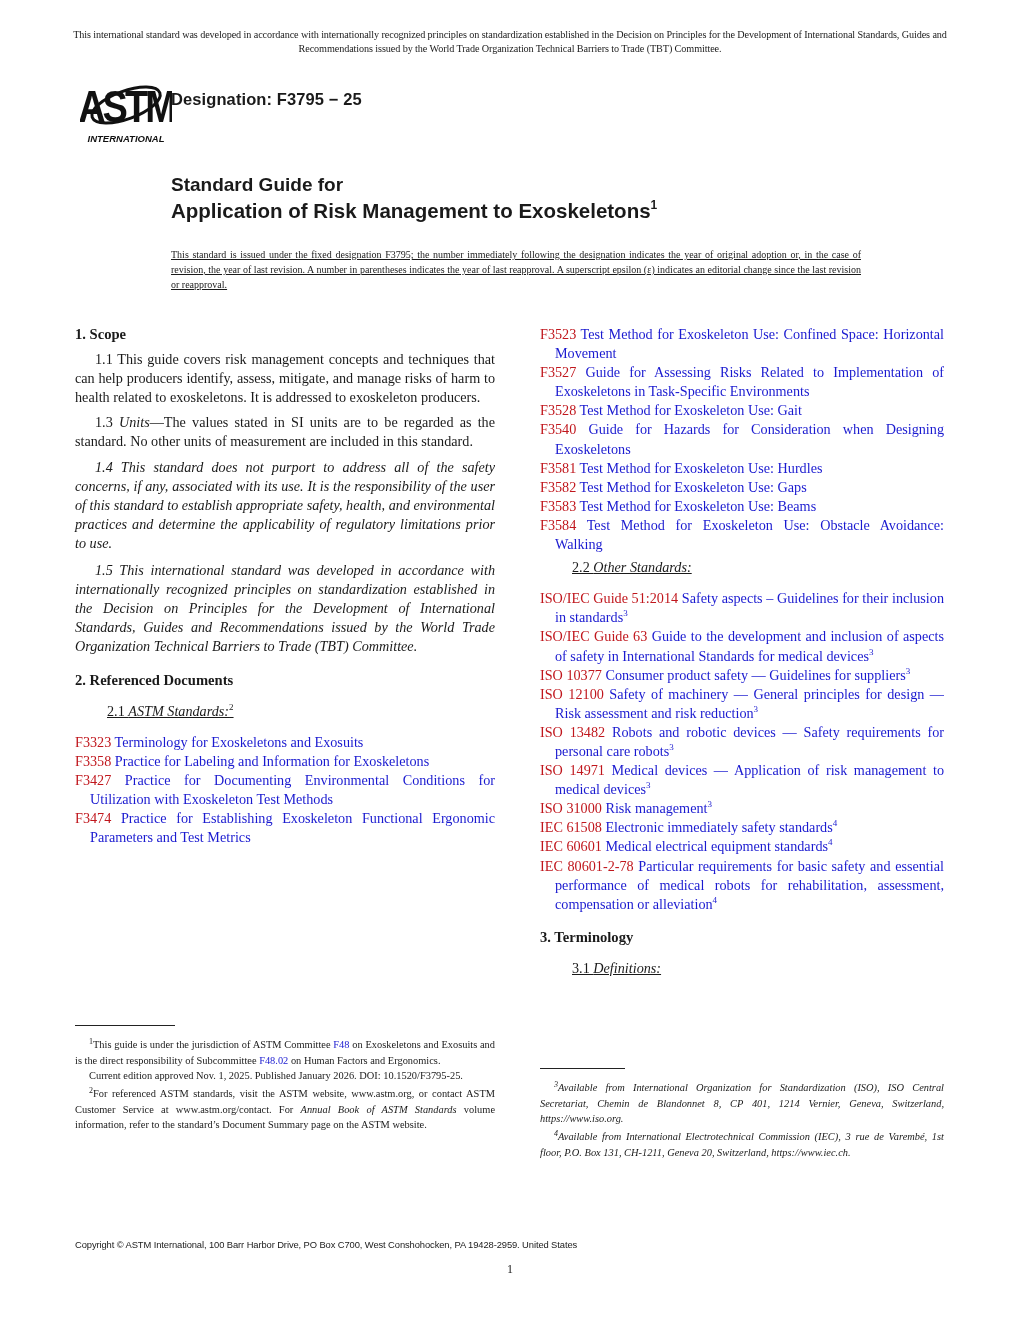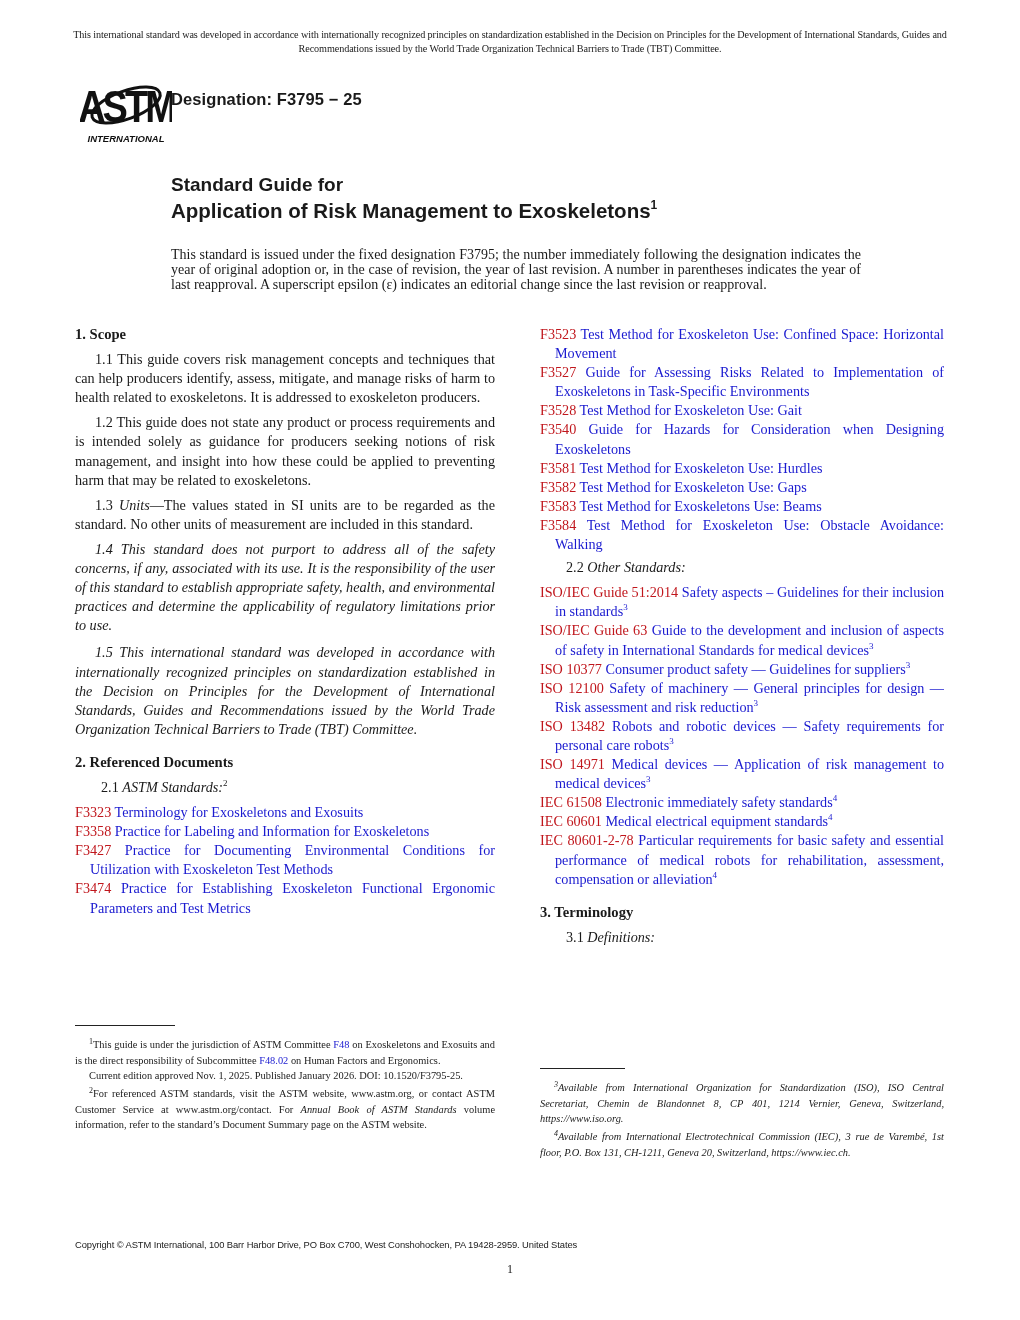--- a/index.html
+++ b/index.html
@@ -6,31 +6,31 @@
   body { width:1020px; height:1320px; position:relative; overflow:hidden; color:#1a1a1a;
          font-family:"Liberation Serif", "DejaVu Serif", serif; }
   .abs { position:absolute; }
   .notice { left:70px; top:28px; width:880px; text-align:center; font-family:"Liberation Serif", serif;
             font-size:10.2px; line-height:13.5px; letter-spacing:-0.1px; }
   .logo { left:80px; top:78px; width:92px; height:68px; }
   .designation { left:171px; top:90px; font-family:"Liberation Sans", sans-serif; font-size:16.5px; font-weight:bold; letter-spacing:0.1px; }
   .title1 { left:171px; top:174px; font-family:"Liberation Sans", sans-serif; font-weight:bold; font-size:19px; }
   .title2 { left:171px; top:198px; font-family:"Liberation Sans", sans-serif; font-weight:bold; font-size:20.5px; }
   .title2 sup { font-size:12px; vertical-align:9px; }
-  .issued { left:171px; top:248px; width:690px; font-size:14px; line-height:14.8px; text-align:justify; }
+  .issued { left:171px; top:248px; width:690px; font-size:10px; line-height:14.8px; text-align:justify;text-decoration:underline; }
   .col { position:absolute; width:420px; font-size:14.2px; line-height:19.1px; }
   .col-left { left:75px; top:325px; }
   .col-right { left:540px; top:325px; width:404px; }
   .h { font-weight:bold; font-size:14.6px; margin:0 0 6px 0; }
   .p { text-align:justify; text-indent:20px; margin:0 0 6px 0; }
   .p i, .it { font-style:italic; }
   .ref { margin:0; padding-left:15px; text-indent:-15px; text-align:justify; color:#1a1ad0;font-family:Liberation Serif, serif; }
   .ref .code { color:#c0161c; }
   .ref sup, .p sup { font-size:9px; vertical-align:6px; line-height:0; }
-  .sub { text-indent:20px; margin:6px; }
+  .sub { text-indent:20px; margin:12px;text-decoration:underline; }
   .fn-rule { height:1px; background:#222; width:100px; }
   .fn { font-size:10.4px; line-height:15.2px; text-align:justify; }
   .fn p { margin:0; text-indent:14px; }
   .fn .blue { color:#1a1ad0; }
   .copyright { left:75px; top:1239px; font-family:"Liberation Sans", sans-serif; font-size:9.4px; letter-spacing:-0.1px; }
   .pagenum { left:507px; top:1262px; font-size:12px; }
 </style>
 </head>
 <body>
 
@@ -47,21 +47,20 @@
 <div class="abs designation">Designation: F3795 − 25</div>
 
 <div class="abs title1">Standard Guide for</div>
 <div class="abs title2"><span>Application of Risk Management to Exoskeletons</span><sup>1</sup></div>
 
 <div class="abs issued">This standard is issued under the fixed designation F3795; the number immediately following the designation indicates the year of original adoption or, in the case of revision, the year of last revision. A number in parentheses indicates the year of last reapproval. A superscript epsilon (ε) indicates an editorial change since the last revision or reapproval.</div>
 
 <div class="col col-left">
   <div class="h">1.  Scope</div>
   <p class="p">1.1  This guide covers risk management concepts and techniques that can help producers identify, assess, mitigate, and manage risks of harm to health related to exoskeletons. It is addressed to exoskeleton producers.</p>
-  <p class="p">1.2 This guide does not state any product or process requirements and is intended solely as guidance for producers seeking notions of risk management, and insight into how these could be applied to preventing harm that may be related to exoskeletons.</p>
   <p class="p"><span>1.3 </span><i>Units</i><span>—The values stated in SI units are to be regarded as the standard. No other units of measurement are included in this standard.</span></p>
   <p class="p it" style="margin-bottom:8px;">1.4 This standard does not purport to address all of the safety concerns, if any, associated with its use. It is the responsibility of the user of this standard to establish appropriate safety, health, and environmental practices and determine the applicability of regulatory limitations prior to use.</p>
   <p class="p it" style="margin-bottom:14px;">1.5 This international standard was developed in accordance with internationally recognized principles on standardization established in the Decision on Principles for the Development of International Standards, Guides and Recommendations issued by the World Trade Organization Technical Barriers to Trade (TBT) Committee.</p>
 
   <div class="h">2.  Referenced Documents</div>
   <p class="sub"><span>2.1 </span><i>ASTM Standards:</i><sup style="font-size:9px;vertical-align:6px;line-height:0;">2</sup></p>
   <div id="astm-left">
       <p class="ref"><span class="code">F3323</span> <span>Terminology for Exoskeletons and Exosuits</span></p>
       <p class="ref"><span class="code">F3358</span> <span>Practice for Labeling and Information for Exoskeletons</span></p>
       <p class="ref"><span class="code">F3427</span> <span>Practice for Documenting Environmental Conditions for Utilization with Exoskeleton Test Methods</span></p>
@@ -79,31 +78,32 @@
 </div>
 
 <div class="col col-right">
   <div id="astm-right">
       <p class="ref"><span class="code">F3523</span> <span>Test Method for Exoskeleton Use: Confined Space: Horizontal Movement</span></p>
       <p class="ref"><span class="code">F3527</span> <span>Guide for Assessing Risks Related to Implementation of Exoskeletons in Task-Specific Environments</span></p>
       <p class="ref"><span class="code">F3528</span> <span>Test Method for Exoskeleton Use: Gait</span></p>
       <p class="ref"><span class="code">F3540</span> <span>Guide for Hazards for Consideration when Designing Exoskeletons</span></p>
       <p class="ref"><span class="code">F3581</span> <span>Test Method for Exoskeleton Use: Hurdles</span></p>
       <p class="ref"><span class="code">F3582</span> <span>Test Method for Exoskeleton Use: Gaps</span></p>
-      <p class="ref"><span class="code">F3583</span> <span>Test Method for Exoskeletons Use: Beams</span></p>
+      <p class="ref"><span class="code">F3583</span> <span>Test Method for Exoskeleton Use: Beams</span></p>
       <p class="ref"><span class="code">F3584</span> <span>Test Method for Exoskeleton Use: Obstacle Avoidance: Walking</span></p>
     </div>
   <p class="sub" style="margin-top:4px;"><span>2.2 </span><i>Other Standards:</i></p>
   <div id="other-list">
       <p class="ref"><span class="code">ISO/IEC Guide 51:2014</span> <span>Safety aspects – Guidelines for their inclusion in standards</span><sup>3</sup></p>
       <p class="ref"><span class="code">ISO/IEC Guide 63</span> <span>Guide to the development and inclusion of aspects of safety in International Standards for medical devices</span><sup>3</sup></p>
       <p class="ref"><span class="code">ISO 10377</span> <span>Consumer product safety — Guidelines for suppliers</span><sup>3</sup></p>
       <p class="ref"><span class="code">ISO 12100</span> <span>Safety of machinery — General principles for design — Risk assessment and risk reduction</span><sup>3</sup></p>
       <p class="ref"><span class="code">ISO 13482</span> <span>Robots and robotic devices — Safety requirements for personal care robots</span><sup>3</sup></p>
       <p class="ref"><span class="code">ISO 14971</span> <span>Medical devices — Application of risk management to medical devices</span><sup>3</sup></p>
+      <p class="ref"><span class="code">ISO 31000</span> <span>Risk management</span><sup>3</sup></p>
       <p class="ref"><span class="code">IEC 61508</span> <span>Electronic immediately safety standards</span><sup>4</sup></p>
       <p class="ref"><span class="code">IEC 60601</span> <span>Medical electrical equipment standards</span><sup>4</sup></p>
       <p class="ref"><span class="code">IEC 80601-2-78</span> <span>Particular requirements for basic safety and essential performance of medical robots for rehabilitation, assessment, compensation or alleviation</span><sup>4</sup></p>
     </div>
   <div class="h" style="margin-top:14px;">3.  Terminology</div>
   <p class="sub"><span>3.1 </span><i>Definitions:</i></p>
 </div>
 
 <div class="abs" style="left:540px; top:1068px; width:404px;font-style:italic;">
   <div class="fn-rule" style="width:85px;"></div>

